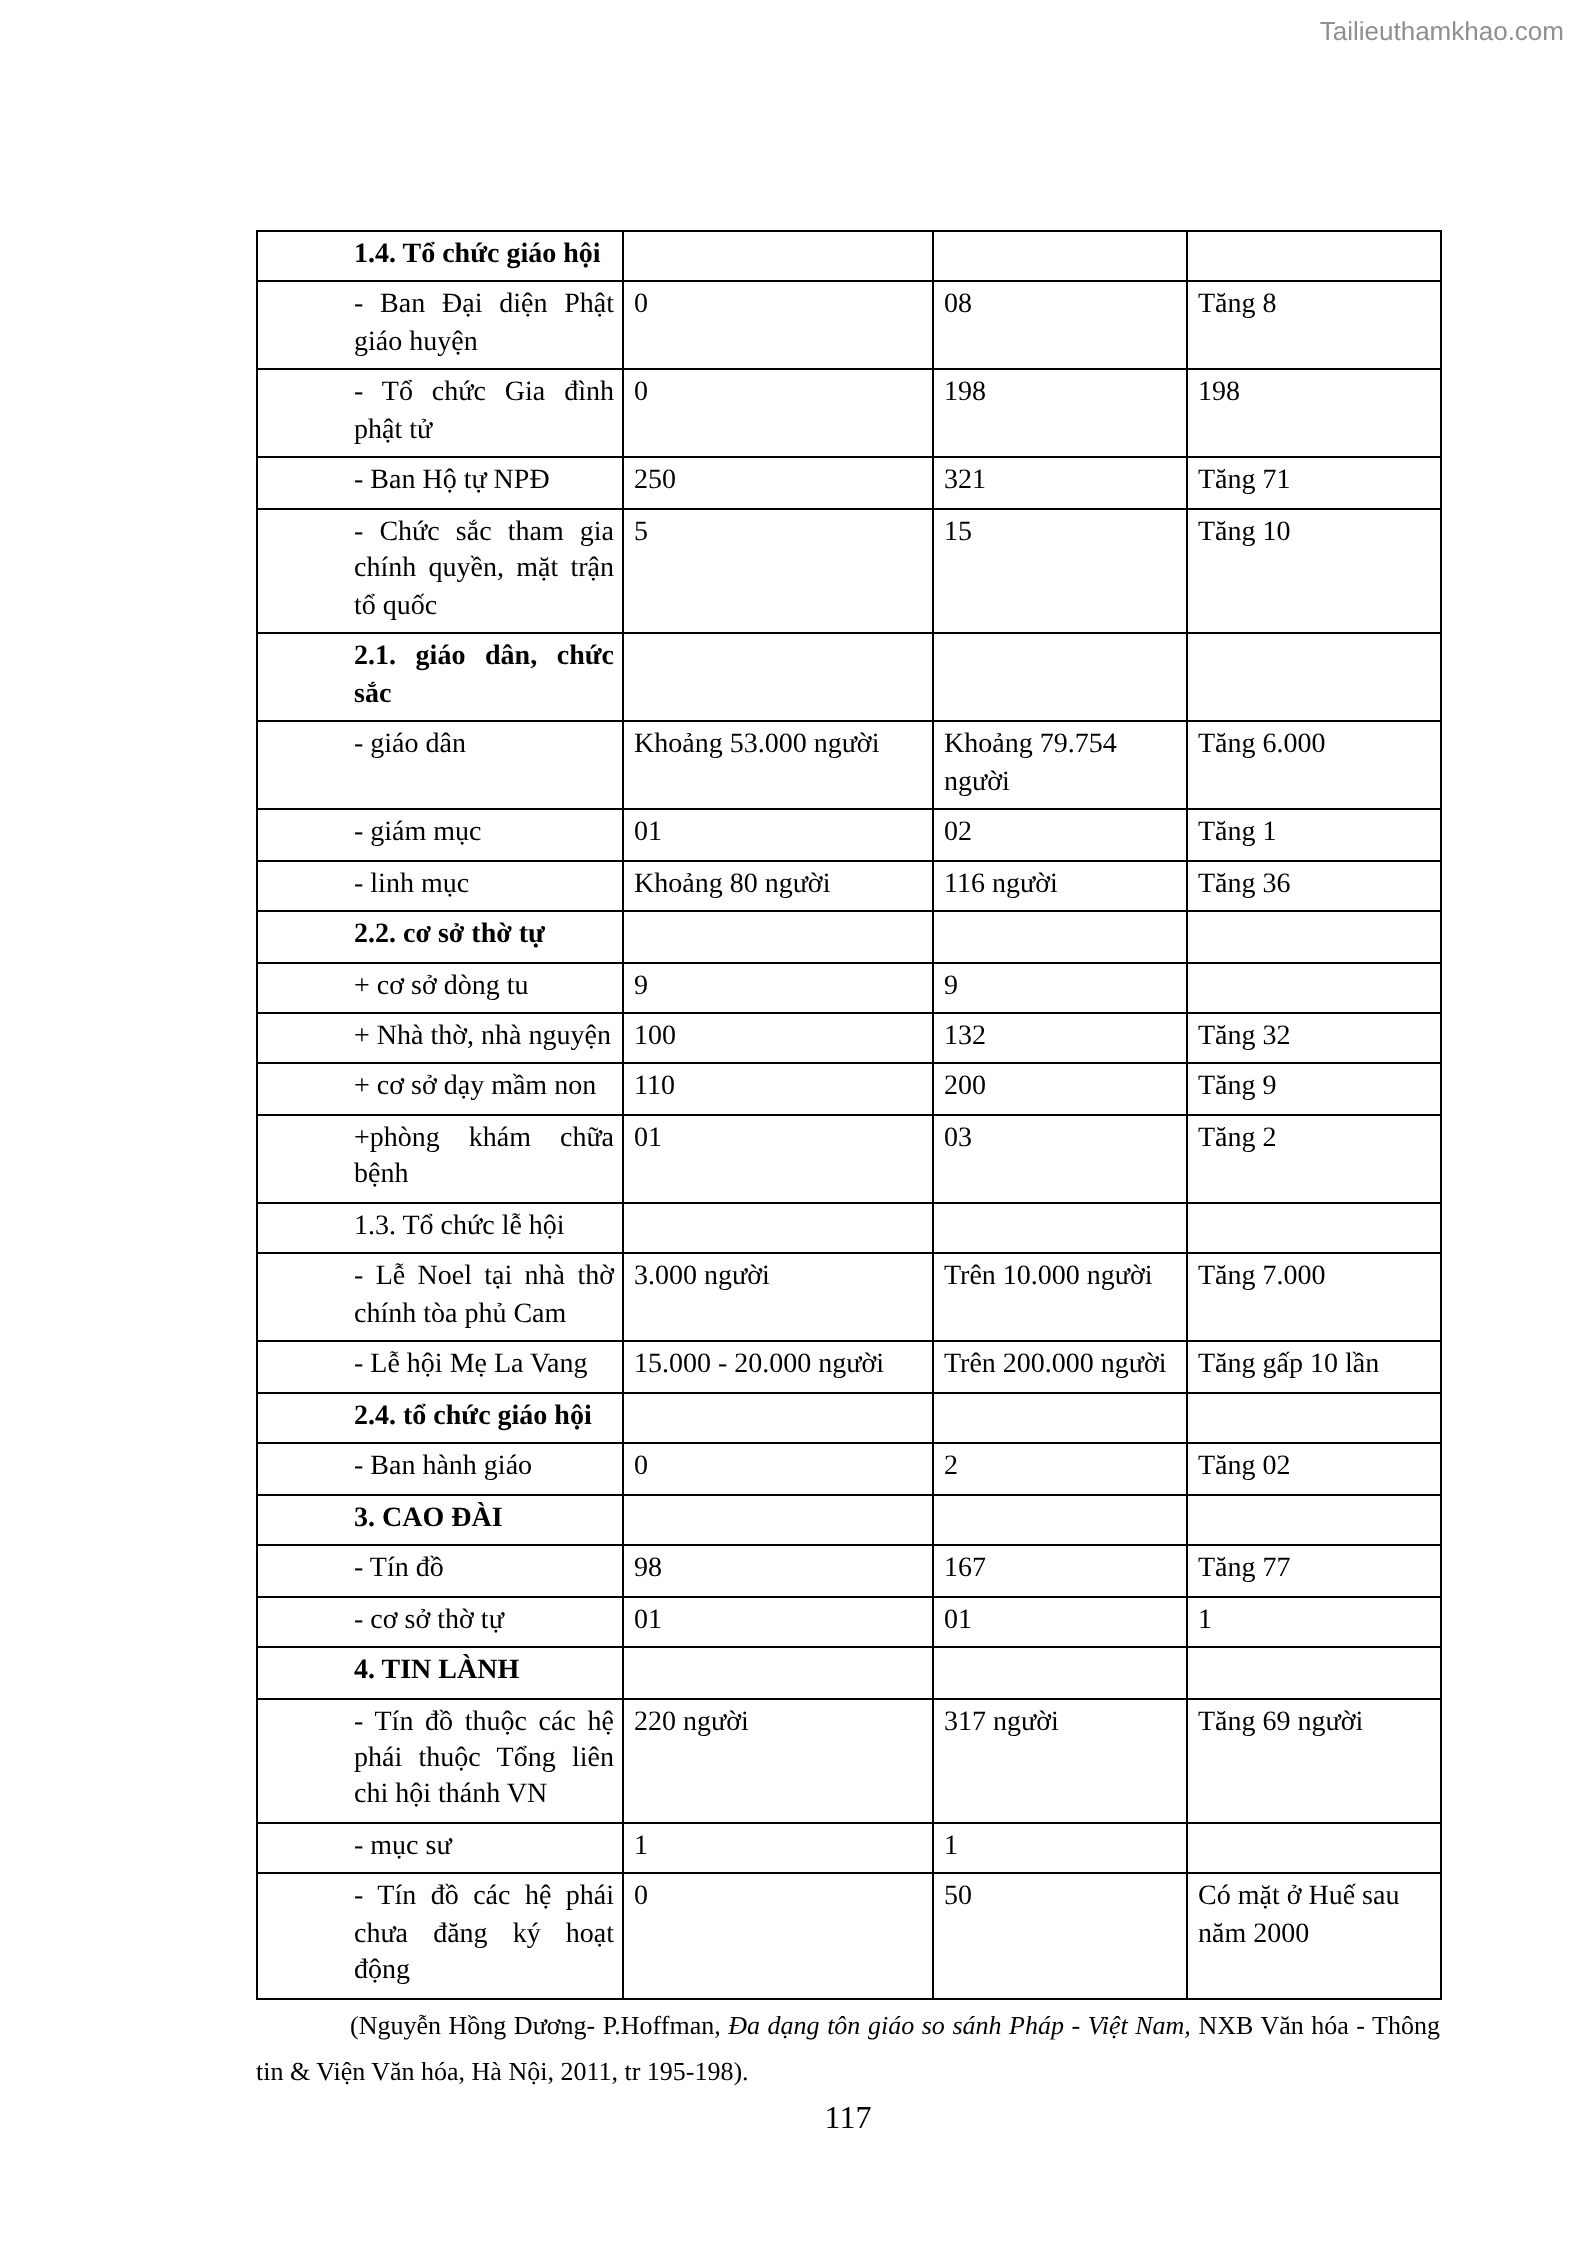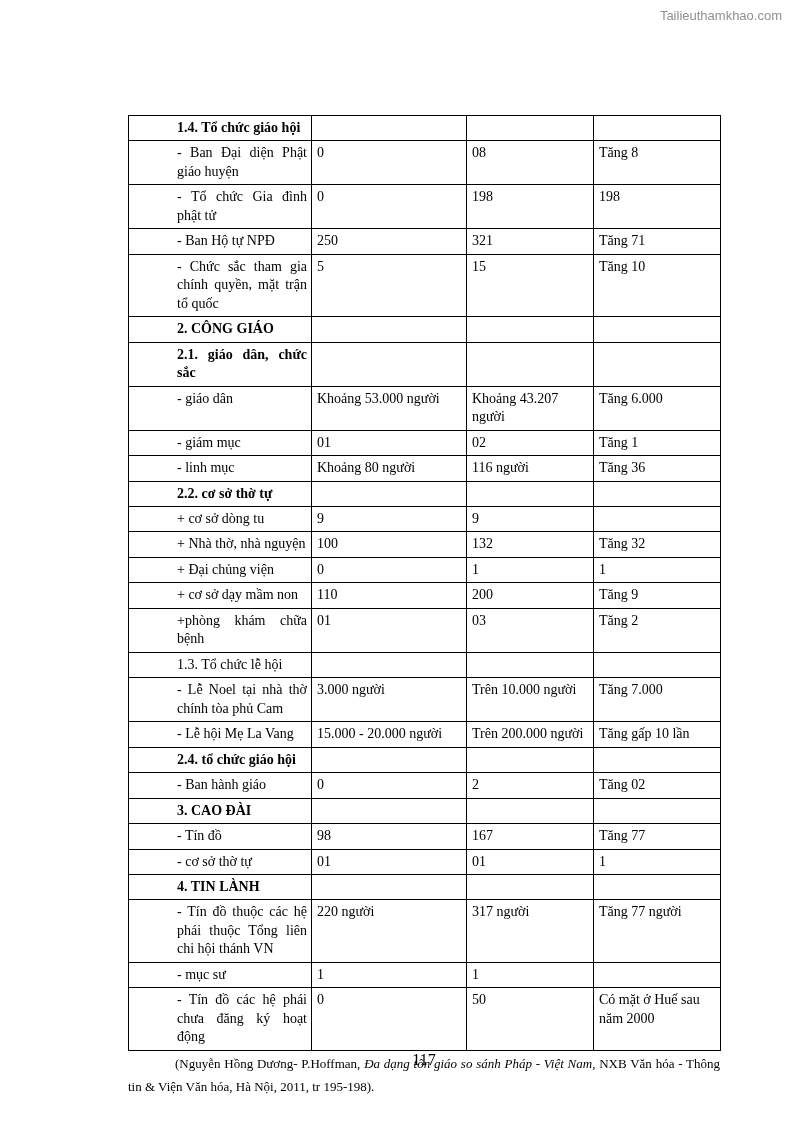--- a/index.html
+++ b/index.html
@@ -95,35 +95,29 @@
           <td>321</td>
           <td>Tăng 71</td>
         </tr>
         <tr>
           <td class="label-col">- Chức sắc tham gia chính quyền, mặt trận tổ quốc</td>
           <td>5</td>
           <td>15</td>
           <td>Tăng 10</td>
         </tr>
         <tr>
-          <td class="label-col bold">2. CÔNG GIÁO</td>
-          <td></td>
-          <td></td>
-          <td></td>
-        </tr>
-        <tr>
           <td class="label-col bold">2.1. giáo dân, chức sắc</td>
           <td></td>
           <td></td>
           <td></td>
         </tr>
         <tr>
           <td class="label-col">- giáo dân</td>
           <td>Khoảng 53.000 người</td>
-          <td>Khoảng 43.207 người</td>
+          <td>Khoảng 79.754 người</td>
           <td>Tăng 6.000</td>
         </tr>
         <tr>
           <td class="label-col">- giám mục</td>
           <td>01</td>
           <td>02</td>
           <td>Tăng 1</td>
         </tr>
         <tr>
           <td class="label-col">- linh mục</td>
@@ -143,26 +137,20 @@
           <td>9</td>
           <td></td>
         </tr>
         <tr>
           <td class="label-col">+ Nhà thờ, nhà nguyện</td>
           <td>100</td>
           <td>132</td>
           <td>Tăng 32</td>
         </tr>
         <tr>
-          <td class="label-col">+ Đại chủng viện</td>
-          <td>0</td>
-          <td>1</td>
-          <td>1</td>
-        </tr>
-        <tr>
           <td class="label-col">+ cơ sở dạy mầm non</td>
           <td>110</td>
           <td>200</td>
           <td>Tăng 9</td>
         </tr>
         <tr>
           <td class="label-col">+phòng khám chữa bệnh</td>
           <td>01</td>
           <td>03</td>
           <td>Tăng 2</td>
@@ -218,21 +206,21 @@
         <tr>
           <td class="label-col bold">4. TIN LÀNH</td>
           <td></td>
           <td></td>
           <td></td>
         </tr>
         <tr>
           <td class="label-col">- Tín đồ thuộc các hệ phái thuộc Tổng liên chi hội thánh VN</td>
           <td>220 người</td>
           <td>317 người</td>
-          <td>Tăng 77 người</td>
+          <td>Tăng 69 người</td>
         </tr>
         <tr>
           <td class="label-col">- mục sư</td>
           <td>1</td>
           <td>1</td>
           <td></td>
         </tr>
         <tr>
           <td class="label-col">- Tín đồ các hệ phái chưa đăng ký hoạt động</td>
           <td>0</td>

